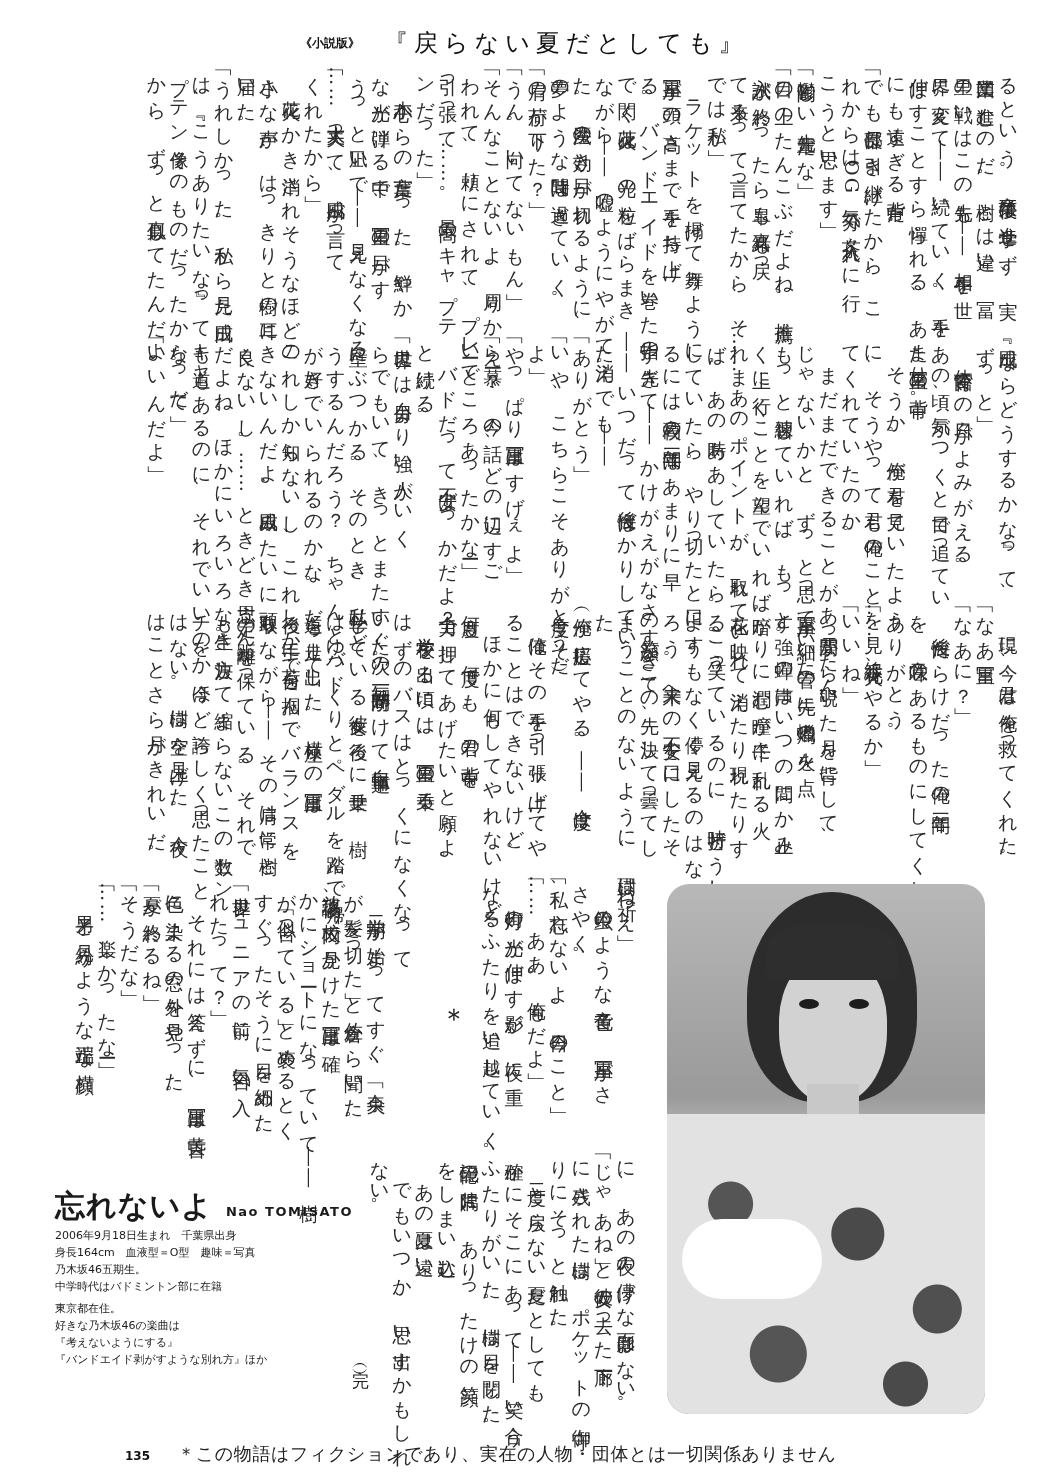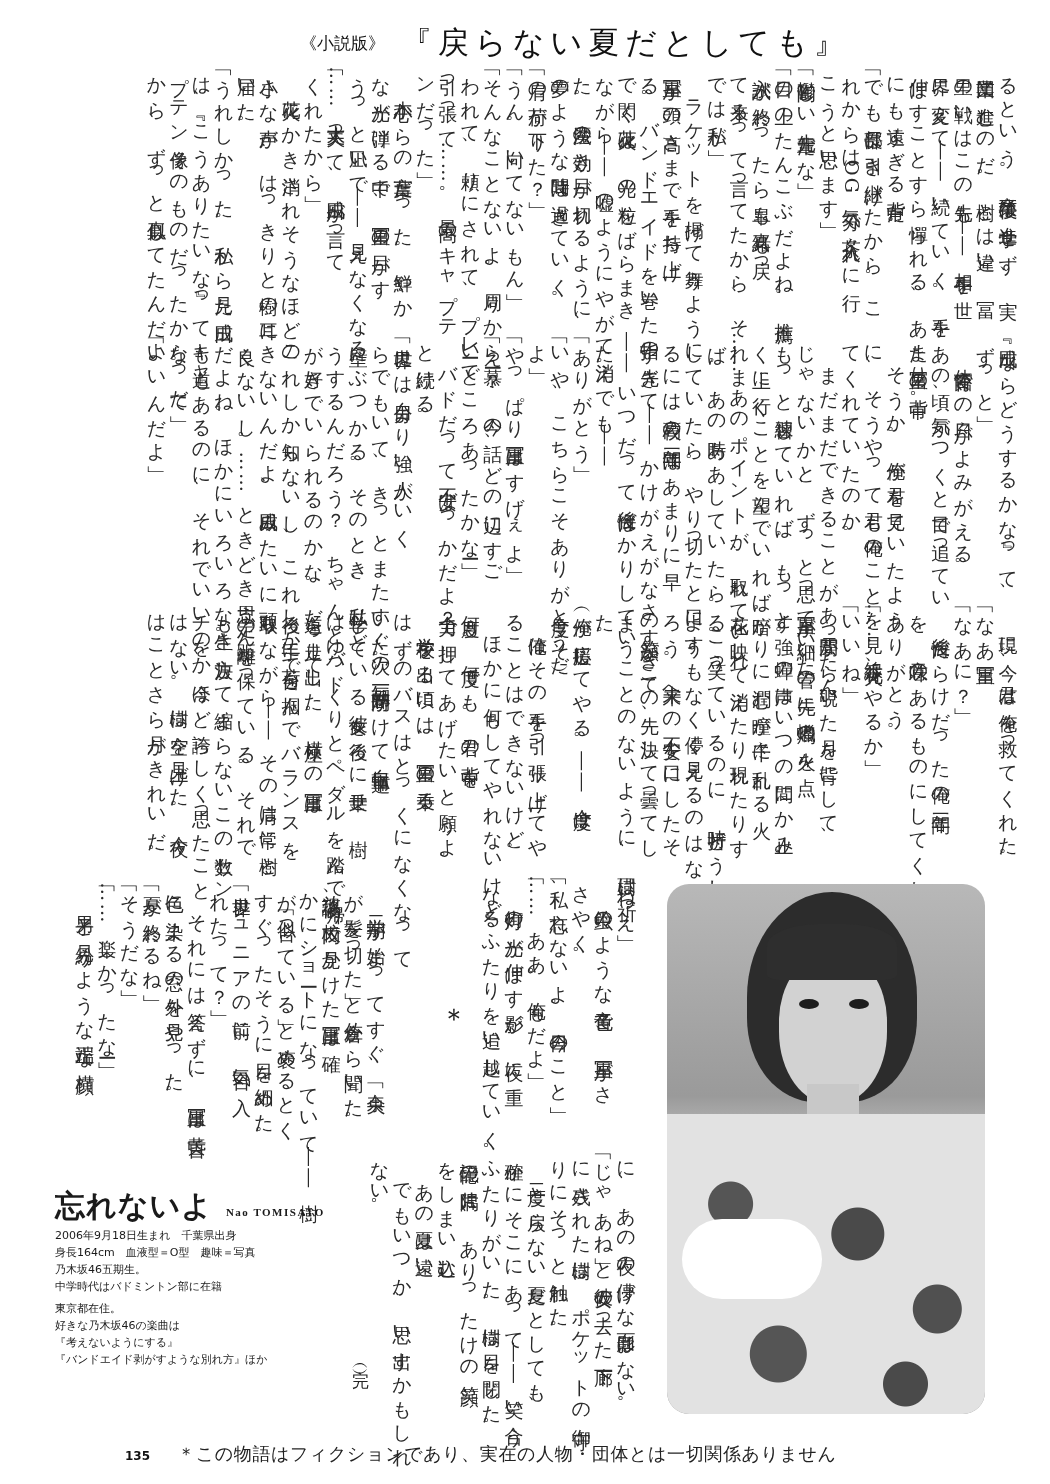--- a/index.html
+++ b/index.html
@@ -1,22 +1,22 @@
 <!DOCTYPE html>
 <html><head>
 <meta charset="utf-8">
 <style>
   html, body { margin:0; padding:0; background:#ffffff; }
   body { width:1050px; height:1484px; position:relative; overflow:hidden;
          font-family:"DejaVu Serif","Liberation Serif",serif; color:#222; }
   .title { position:absolute; left:300px; top:22px; width:460px; height:42px;
            display:flex; align-items:center; white-space:nowrap; }
-  .title .label { font-family:"DejaVu Sans","Liberation Sans",sans-serif; font-weight:normal;
-                  font-size:17px; color:#111; margin-right:16px; }
-  .title .main { font-family:"DejaVu Sans","Liberation Sans",sans-serif; font-size:31px;
+  .title .label { font-family:"DejaVu Sans","Liberation Sans",sans-serif; font-weight:bold;
+                  font-size:12px; color:#111; margin-right:24px; }
+  .title .main { font-family:"DejaVu Sans","Liberation Sans",sans-serif; font-size:24px;
                  letter-spacing:6px; color:#111; }
   .block { position:absolute; writing-mode:vertical-rl; font-size:19px;
            line-height:22.4px; letter-spacing:2.3px; color:#2a2a2a; }
   .block p { margin:0; white-space:pre; }
   .t1 { top:64px; right:30px; height:258px; width:992px; }
   .t2 { top:332px; right:30px; height:262px; width:992px; }
   .t3 { top:601px; right:30px; height:262px; width:992px; }
   .t4 { top:873px; right:412px; height:290px; width:320px; }
   .t5 { top:1148px; right:412px; height:280px; width:276px; }
   .t4l { top:880px; right:662px; height:300px; width:320px; }
@@ -33,21 +33,21 @@
         background:
           radial-gradient(circle at 20% 30%, #555 0 22px, transparent 23px),
           radial-gradient(circle at 60% 40%, #4a4a4a 0 26px, transparent 27px),
           radial-gradient(circle at 85% 65%, #505050 0 24px, transparent 25px),
           radial-gradient(circle at 35% 80%, #555 0 28px, transparent 29px),
           radial-gradient(circle at 75% 90%, #4a4a4a 0 22px, transparent 23px),
           #e2e2e2; }
   .photo .blur { position:absolute; left:15px; top:335px; width:140px; height:80px; border-radius:40px; background:#ffffff; }
   .profile { position:absolute; left:55px; font-family:"DejaVu Sans","Liberation Sans",sans-serif; color:#1a1a1a; }
   .profile .name { font-size:30px; font-weight:bold; letter-spacing:1px; display:inline-block; }
-  .profile .romaji { font-size:11px; font-weight:bold; letter-spacing:1.5px; margin-left:8px; display:inline-block; vertical-align:middle;font-family:Liberation Serif, serif; }
+  .profile .romaji { font-size:13px; font-weight:bold; letter-spacing:1.5px; margin-left:8px; display:inline-block; vertical-align:middle; }
   .profile .line { font-size:11px; line-height:17px; }
   .p1 { top:1186px; }
   .p2 { top:1300px; }
   .footer { position:absolute; top:1442px; left:125px; font-family:"DejaVu Sans","Liberation Sans",sans-serif; white-space:nowrap; }
   .footer .page { font-size:12px; font-weight:bold; color:#111; margin-right:22px; }
   .footer .note { font-size:18px; color:#222; letter-spacing:0.6px; }
 </style>
 </head>
 <body>
 

